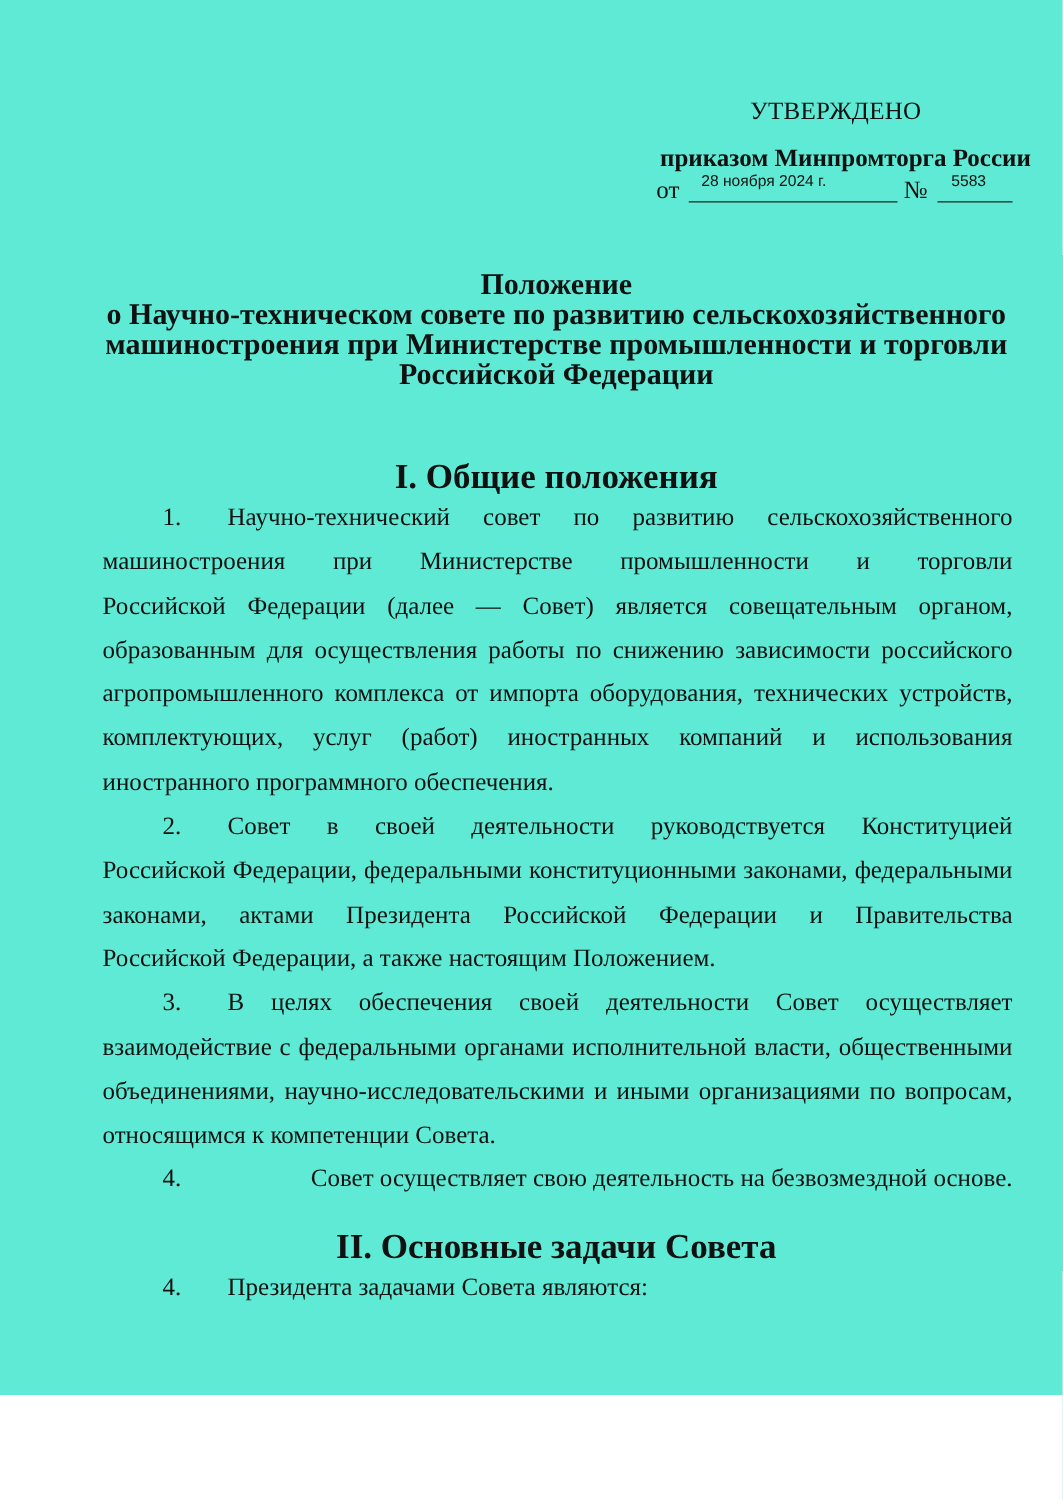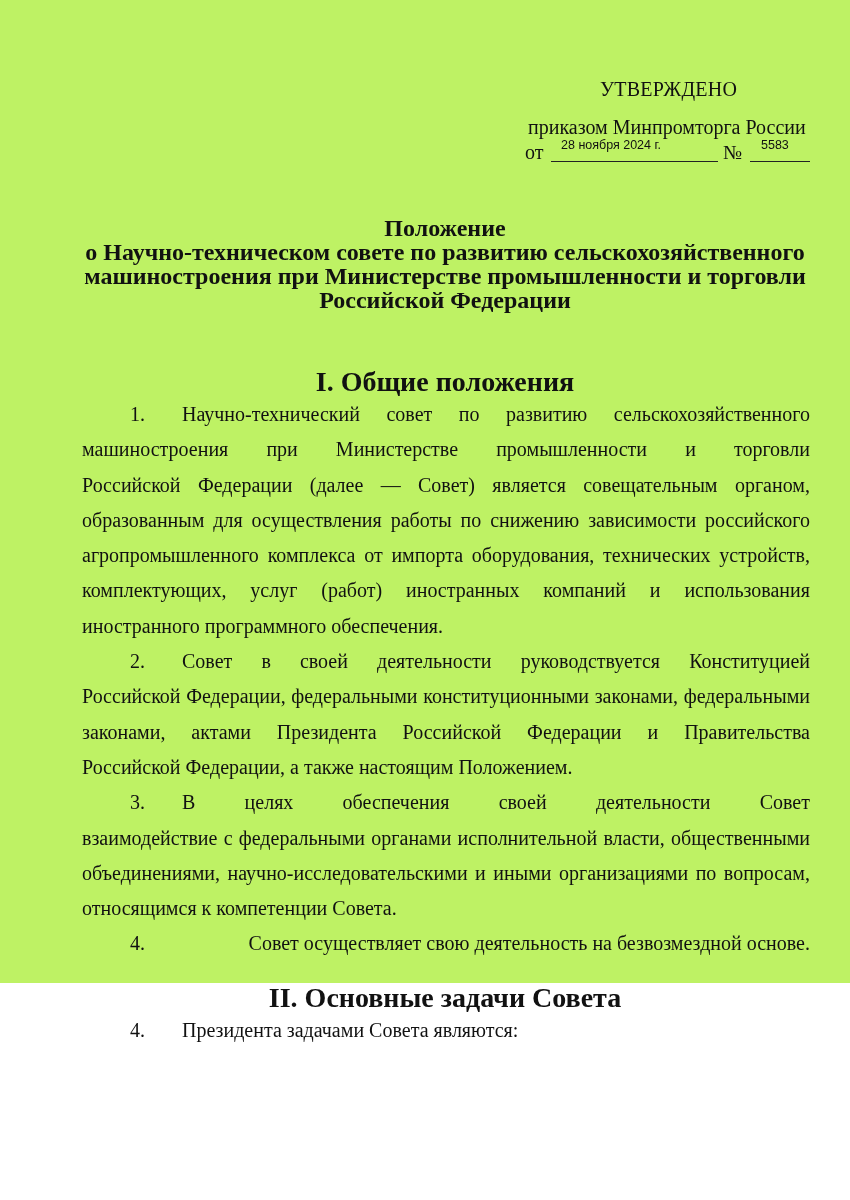--- a/index.html
+++ b/index.html
@@ -12,22 +12,22 @@
       height: 1200px;
       position: relative;
       overflow: hidden;
       font-family: "Liberation Serif", "DejaVu Serif", serif;
       color: #111111;
     }
     .page {
       position: absolute;
       left: 0; top: 0;
       width: 850px;
-      height: 983px;
-      background: #bef264;
+      height: 1116px;
+      background: #5eead4;
     }
     
     .approval {
       position: absolute;
       left: 515px;
       top: 78px;
       width: 300px;
     }
     .approved-title {
       position: absolute;
@@ -36,20 +36,21 @@
       font-size: 20px;
       letter-spacing: 0.2px;
       white-space: nowrap;
     }
     .approved-by {
       position: absolute;
       left: 13px;
       top: 38px;
       font-size: 20px;
       white-space: nowrap;
+      font-weight: bold;
     }
     .approved-line {
       position: absolute;
       left: 8px;
       top: 60px;
       width: 290px;
       height: 28px;
     }
     .ot-label {
       position: absolute;
@@ -256,20 +257,21 @@
       <div class="para">
         <div style="display: flex; white-space: nowrap;">
           <span style="display: inline-block; margin-left: 48px; width: 52px; flex: 0 0 auto;">3.</span>
           <span style="flex: 1 1 auto; display: flex; justify-content: space-between;">
             <span>В</span>
             <span>целях</span>
             <span>обеспечения</span>
             <span>своей</span>
             <span>деятельности</span>
             <span>Совет</span>
+            <span>осуществляет</span>
           </span>
         </div>
         <div style="display: flex; white-space: nowrap; justify-content: center;">
           <span style="flex: 1 1 auto; display: flex; justify-content: flex-start;">
             <span style="display: block; width: 100%; text-align: justify; text-align-last: justify;">взаимодействие с федеральными органами исполнительной власти, общественными</span>
           </span>
         </div>
         <div style="display: flex; white-space: nowrap;">
           <span style="flex: 1 1 auto; display: flex; justify-content: flex-start;">
             <span style="display: block; width: 100%; text-align: justify; text-align-last: justify;">объединениями, научно-исследовательскими и иными организациями по вопросам,</span>

